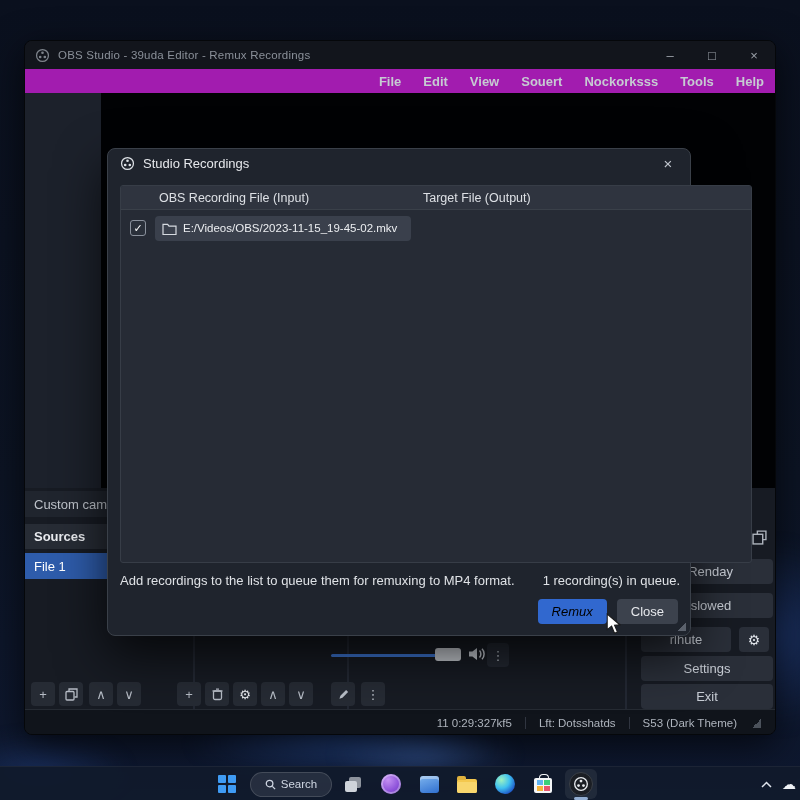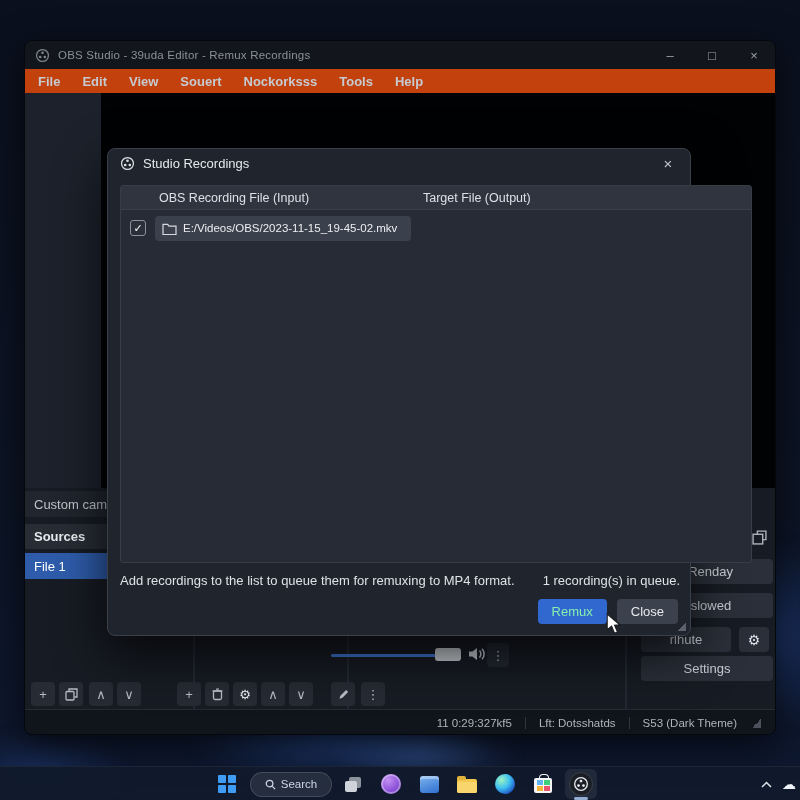--- a/index.html
+++ b/index.html
@@ -13,22 +13,22 @@
   #obs-window { position:absolute; left:24px; top:40px; width:752px; height:695px;
     background:#14181f; border-radius:8px; border:1px solid #05070a;
     box-shadow:0 10px 36px rgba(0,0,0,.65); overflow:hidden; }
   .titlebar { position:absolute; left:0; top:0; width:100%; height:28px; background:#12151c;
     display:flex; align-items:center; padding-left:10px; }
   .titlebar .logo { width:15px; height:15px; margin-right:8px; opacity:.8; }
   .title-text { font-size:11.5px; color:#8a9099; letter-spacing:.2px; }
   .win-ctrls { position:absolute; right:0; top:0; height:28px; display:flex; }
   .win-ctrl { width:42px; height:28px; display:flex; align-items:center; justify-content:center;
     color:#9aa0a8; font-size:13px; }
-  .menubar { position:absolute; left:0; top:28px; width:100%; height:24px; background:#c2410c;
-    display:flex; align-items:center; padding-left:2px; }
+  .menubar { position:absolute; left:0; top:28px; width:100%; height:24px; background:#a21caf;
+    display:flex; align-items:center; padding-left:2px;justify-content:flex-end; }
   .menu-item { padding:0 11px; font-size:13px; color:#c6cbd2; font-weight:bold; }
 
   .left-strip { position:absolute; left:0; top:52px; width:76px; height:395px; background:#1c212b; }
   .canvas { position:absolute; left:76px; top:52px; width:676px; height:395px; background:#010204; }
   .dock-area { position:absolute; left:0; top:447px; width:100%; height:221px; background:#171b23; }
   .dock-div { position:absolute; top:447px; width:2px; height:221px; background:#232833; }
 
   .scene-item { position:absolute; left:0; top:450px; width:276px; height:26px; background:#20252e;
     display:flex; align-items:center; padding-left:9px; font-size:13px; color:#bfc4cb; }
   .sources-header { position:absolute; left:0; top:483px; width:276px; height:25px; background:#272c35;
@@ -87,21 +87,21 @@
   .field { height:25px; background:#3a404c; border-radius:4px; display:flex; align-items:center;
     padding:12px 7px; margin-right:8px; overflow:hidden; white-space:nowrap; }
   .field svg { flex:0 0 auto; margin-right:6px; }
   .field span { font-size:11.5px; color:#eceef1; }
   .dlg-hint-row { position:absolute; left:12px; top:424px; width:560px; display:flex; justify-content:space-between; }
   .dlg-hint { font-size:13px; color:#dfe2e6; }
   .dlg-queue { font-size:13px; color:#dfe2e6; }
   .dlg-btns { position:absolute; right:12px; top:450px; display:flex; gap:10px; }
   .btn { height:25px; border-radius:4px; display:flex; align-items:center; justify-content:center;
     font-size:13px; padding:0 14px; }
-  .btn-primary { background:#3168cf; color:#86efac; }
+  .btn-primary { background:#3168cf; color:#000000;font-style:italic; }
   .btn-default { background:#3c424d; color:#e6e8ec; }
   .dlg-grip { position:absolute; right:4px; bottom:4px; width:9px; height:9px;
     background:linear-gradient(135deg, transparent 55%, #6a717c 55%); opacity:.8; }
 
   
   #taskbar { position:absolute; left:0; top:766px; width:800px; height:34px;
     background:rgba(17,26,44,.96); border-top:1px solid rgba(255,255,255,.05);
     display:flex; align-items:center; }
   .tb-center { position:absolute; left:212px; top:0; height:34px; display:flex; align-items:center; gap:4px; }
   .start-grid { width:18px; height:18px; display:grid; grid-template-columns:8px 8px; grid-template-rows:8px 8px;
@@ -234,20 +234,21 @@
       <svg class="popout" viewBox="0 0 14 14">
           <rect x="1" y="4" width="9" height="9" fill="none" stroke="#aeb4bd" stroke-width="1.3"></rect>
           <path d="M5 4V1h8v8h-3" fill="none" stroke="#aeb4bd" stroke-width="1.3"></path>
         </svg>
     </div>
     <div class="ctrl-btn" style="top:518px;">t Renday</div>
     <div class="ctrl-btn" style="top:552px;">r slowed</div>
     <div class="ctrl-btn narrow" style="top:586px;">rlhute</div>
     <div class="gear-btn" style="top:586px;">⚙</div>
     <div class="ctrl-btn" style="top:615px;">Settings</div>
+    <div class="ctrl-btn" style="top:643px;">Exit</div>
 
     <div class="statusbar">
       <span class="statusseg">11 0:29:327kf5</span>
       <span class="statusseg">Lft: Dotsshatds</span>
       <span class="statusseg">S53 (Dark Theme)</span>
       <div class="win-grip"></div>
     </div>
   </div>
 
   <div id="remux-dialog">

